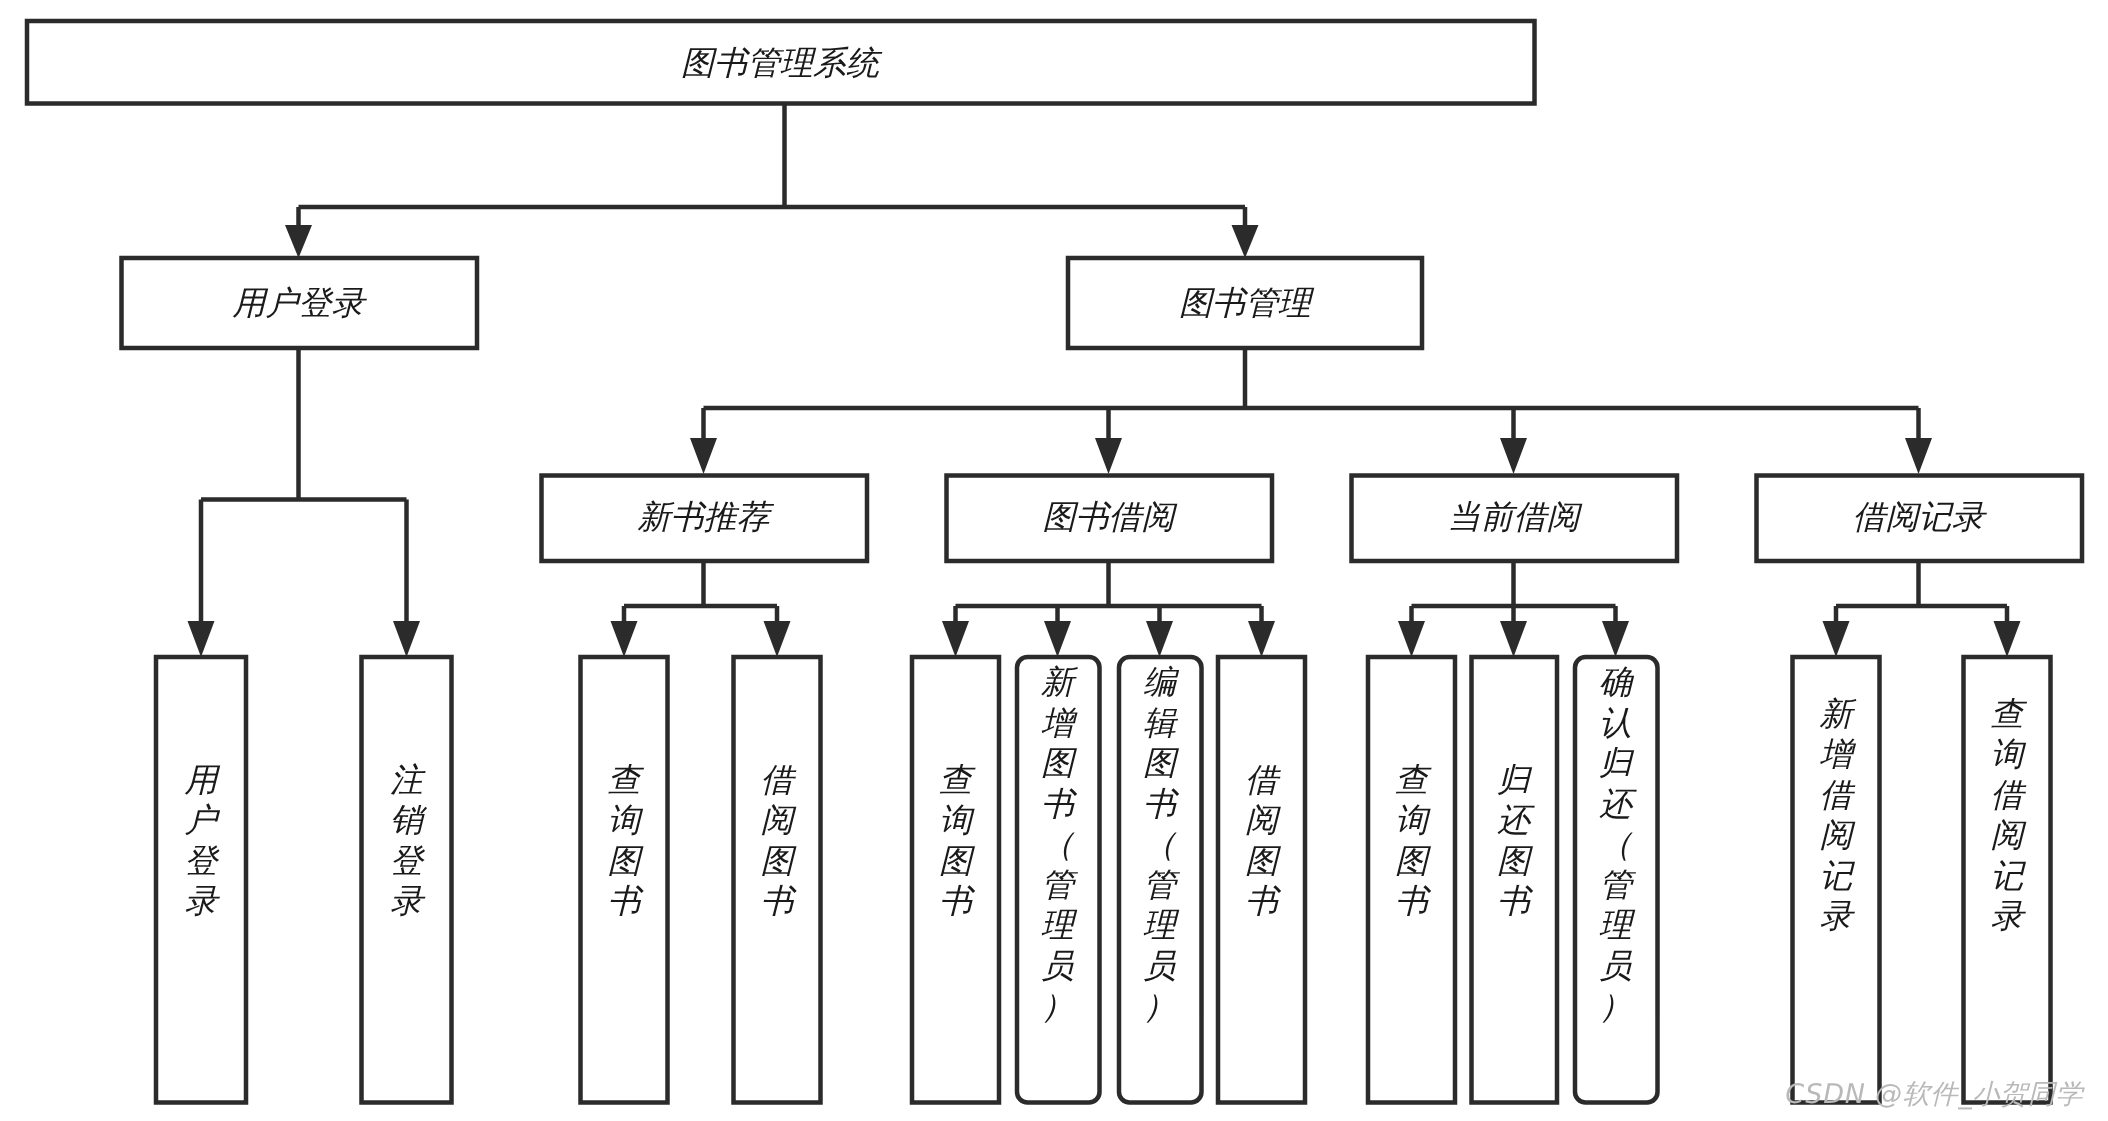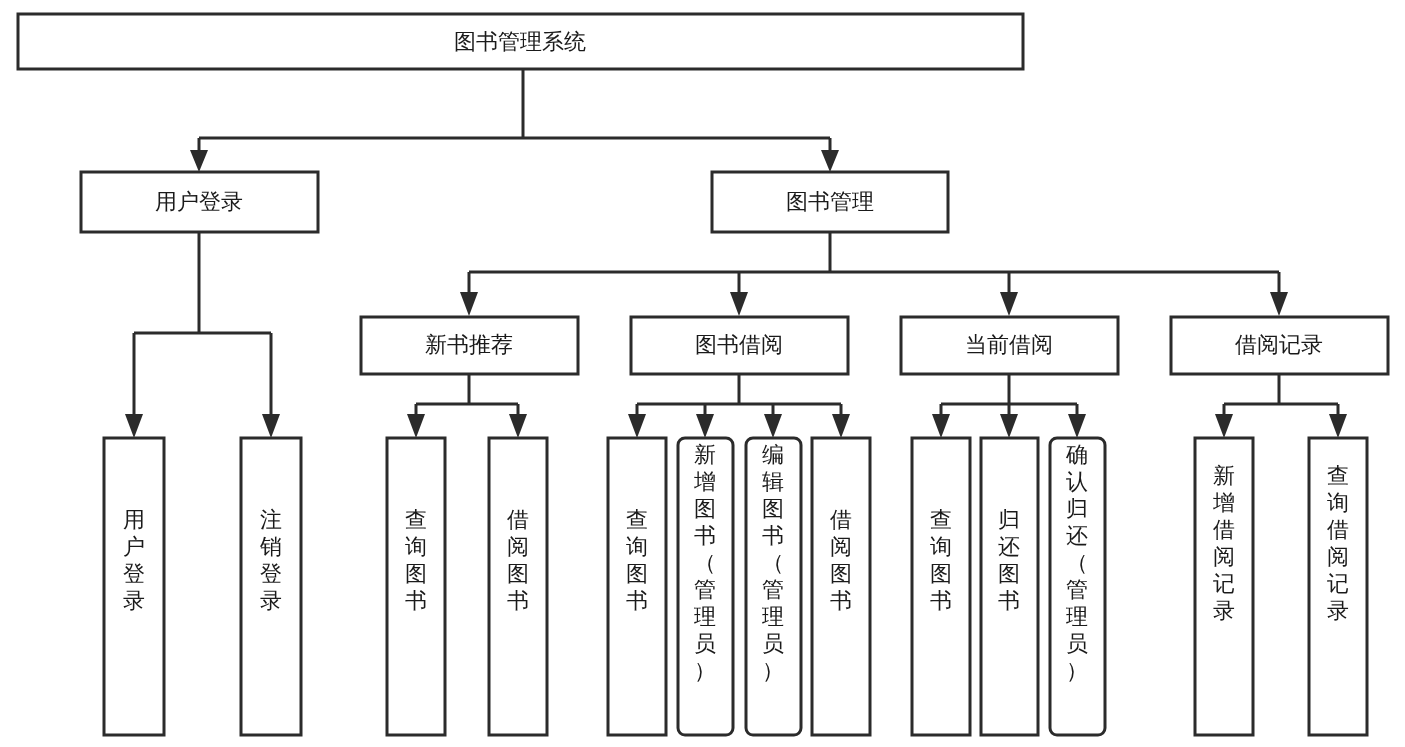--- a/index.html
+++ b/index.html
@@ -10,20 +10,21 @@
   body {
     width: 1405px;
     height: 747px;
     font-family: "DejaVu Sans", "Liberation Sans", sans-serif;
     overflow: hidden;
   }
   #diagram-root {
     position: relative;
     width: 1405px;
     height: 747px;
+    font-style: italic;
   }
   svg#flowchart {
     position: absolute;
     top: 0;
     left: 0;
     width: 1405px;
     height: 747px;
     display: block;
   }
   .node-box {
@@ -236,13 +237,14 @@
       <text class="node-label-v" x="1224" y="483"><tspan x="1224" dy="0">新</tspan><tspan x="1224" dy="27">增</tspan><tspan x="1224" dy="27">借</tspan><tspan x="1224" dy="27">阅</tspan><tspan x="1224" dy="27">记</tspan><tspan x="1224" dy="27">录</tspan></text>
     </g>
 
     <g>
       <rect class="node-box" x="1309" y="438" width="58" height="297"></rect>
       <text class="node-label-v" x="1338" y="483"><tspan x="1338" dy="0">查</tspan><tspan x="1338" dy="27">询</tspan><tspan x="1338" dy="27">借</tspan><tspan x="1338" dy="27">阅</tspan><tspan x="1338" dy="27">记</tspan><tspan x="1338" dy="27">录</tspan></text>
     </g>
 
   </svg>
 
+  <div class="watermark-text">CSDN @软件_小贺同学</div>
 </div>
 
 </body></html>

